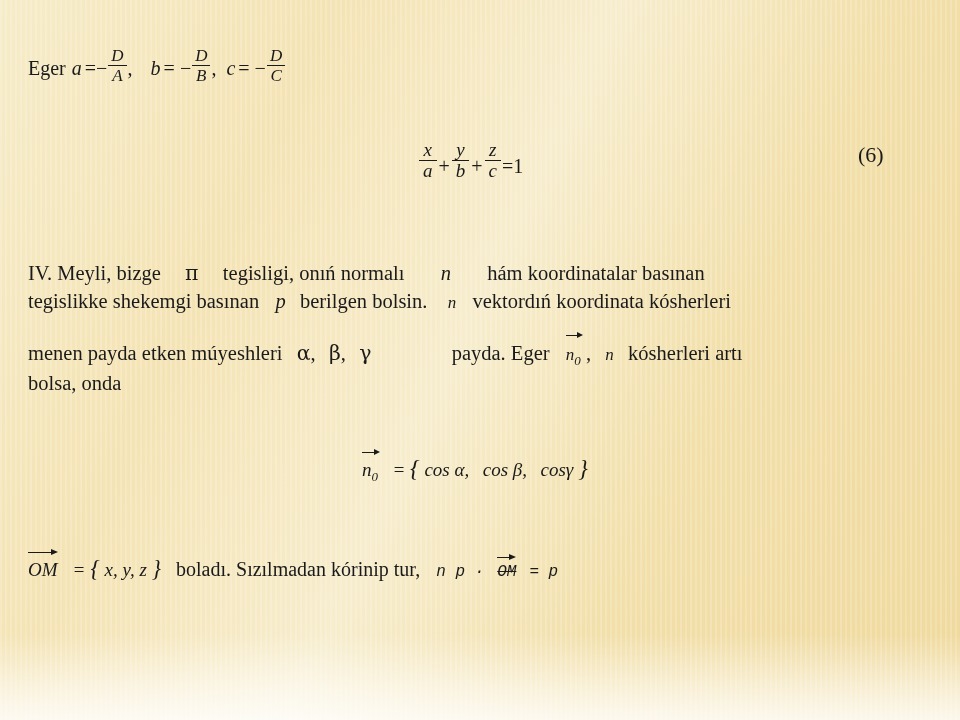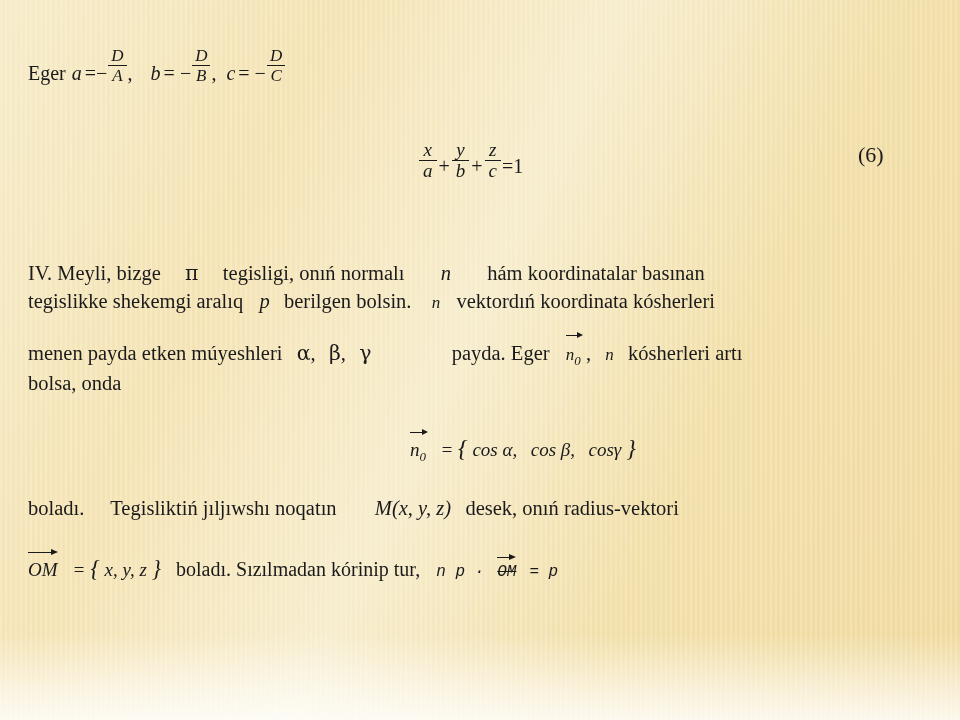--- a/index.html
+++ b/index.html
@@ -42,21 +42,21 @@
   }
 
   .blk {
     position: absolute;
     color: #1a1a1a;
     line-height: 1.35;
   }
 
   
   .l1 { left: 28px; top: 50px; font-size: 20px; }
-  .l1 .row { display: flex; align-items: flex-end; }
+  .l1 .row { display: flex; align-items: center; }
   .ital { font-style: italic; }
   .frac {
     display: inline-flex;
     flex-direction: column;
     align-items: center;
     vertical-align: middle;
     font-size: 17px;
     font-style: italic;
     margin: 0 1px;
     position: relative;
@@ -119,24 +119,23 @@
     content: "";
     position: absolute;
     right: 0; top: 1px;
     border-left: 6px solid #1a1a1a;
     border-top: 3.5px solid transparent;
     border-bottom: 3.5px solid transparent;
   }
 
   
   .eqn0 {
-    left: 362px; top: 432px;
+    left: 362px; top: 452px;
     font-size: 19px;
     font-style: italic;
-    margin-left: 48px;
   }
 
   
   .p5 { left: 28px; top: 553px; width: 910px; font-size: 20px; }
   .p5 .om { font-style: italic; font-size: 19px; }
   .p5 .tail { font-size: 16px; font-style: italic; font-family: Liberation Mono, monospace; }
 
   .inlinevec {
     position: relative;
     display: inline-block;
@@ -230,21 +229,21 @@
       <span>IV. Meyli,  bizge</span>
       <span style="display:inline-block;width:14px;"></span>
       <span class="gk ital">π</span>
       <span style="display:inline-block;width:14px;"></span>
       <span>tegisligi, onıń normalı</span>
       <span style="display:inline-block;width:26px;"></span>
       <span class="ital">n</span>
       <span style="display:inline-block;width:26px;"></span>
       <span>hám koordinatalar basınan</span>
       <br>
-      <span>tegislikke shekemgi aralıq</span>
+      <span>tegislikke shekemgi basınan</span>
       <span style="display:inline-block;width:6px;"></span>
       <span class="ital">p</span>
       <span style="display:inline-block;width:4px;"></span>
       <span>berilgen bolsin.</span>
       <span style="display:inline-block;width:10px;"></span>
       <span class="ital" style="font-size:17px;">n</span>
       <span style="display:inline-block;width:6px;"></span>
       <span>vektordıń koordinata kósherleri</span>
     </div>
 
@@ -275,29 +274,20 @@
       <span>=</span>
       <span style="font-size:24px;">{</span>
       <span>cos α</span><span>,</span>
       <span style="display:inline-block;width:4px;"></span>
       <span>cos β</span><span>,</span>
       <span style="display:inline-block;width:4px;"></span>
       <span>cosγ</span>
       <span style="font-size:24px;">}</span>
     </div>
 
-    <div class="blk p4">
-      <span>boladı.</span>
-      <span style="display:inline-block;width:16px;"></span>
-      <span>Tegisliktiń jıljıwshı noqatın</span>
-      <span style="display:inline-block;width:28px;"></span>
-      <span class="ital">M(x,  y,  z)</span>
-      <span style="display:inline-block;width:4px;"></span>
-      <span>desek, onıń radius-vektori</span>
-    </div>
 
     <div class="blk p5">
       <span class="om inlinevec"><span class="bararrow"></span><span>OM</span></span>
       <span style="display:inline-block;width:5px;"></span>
       <span class="om">=</span>
       <span class="om" style="font-size:23px;">{</span>
       <span class="om">x, y, z</span>
       <span class="om" style="font-size:23px;">}</span>
       <span style="display:inline-block;width:5px;"></span>
       <span>boladı. Sızılmadan kórinip tur,</span>

